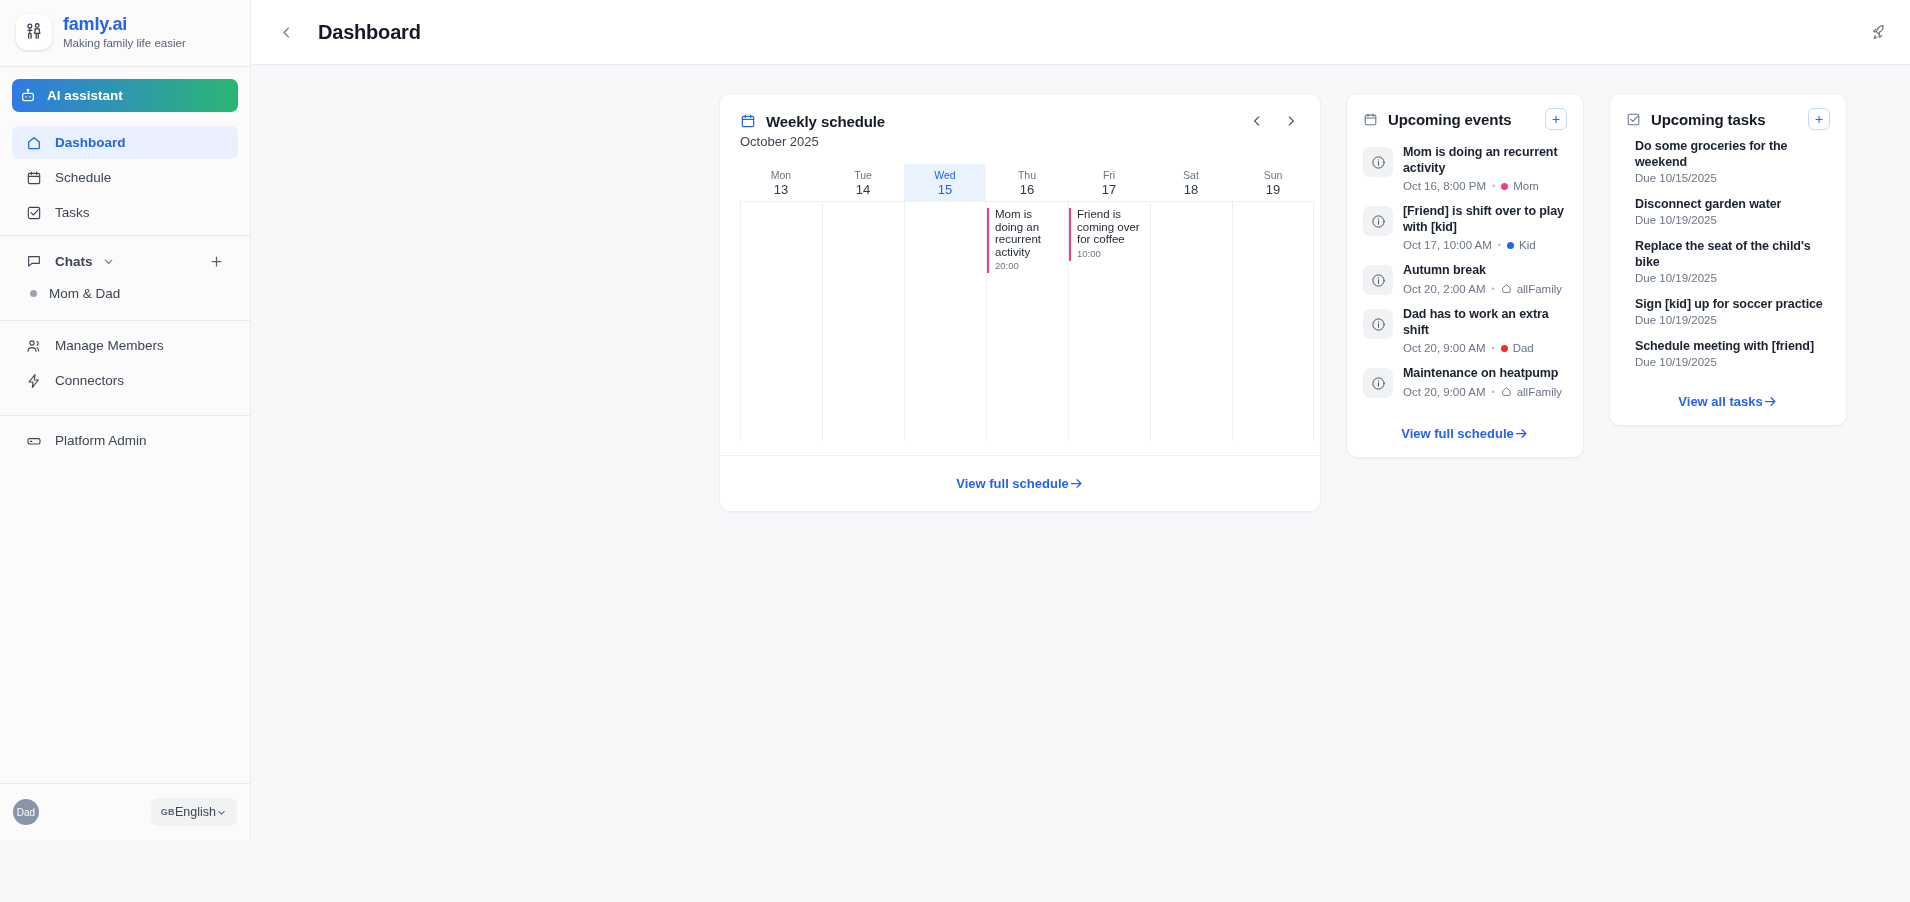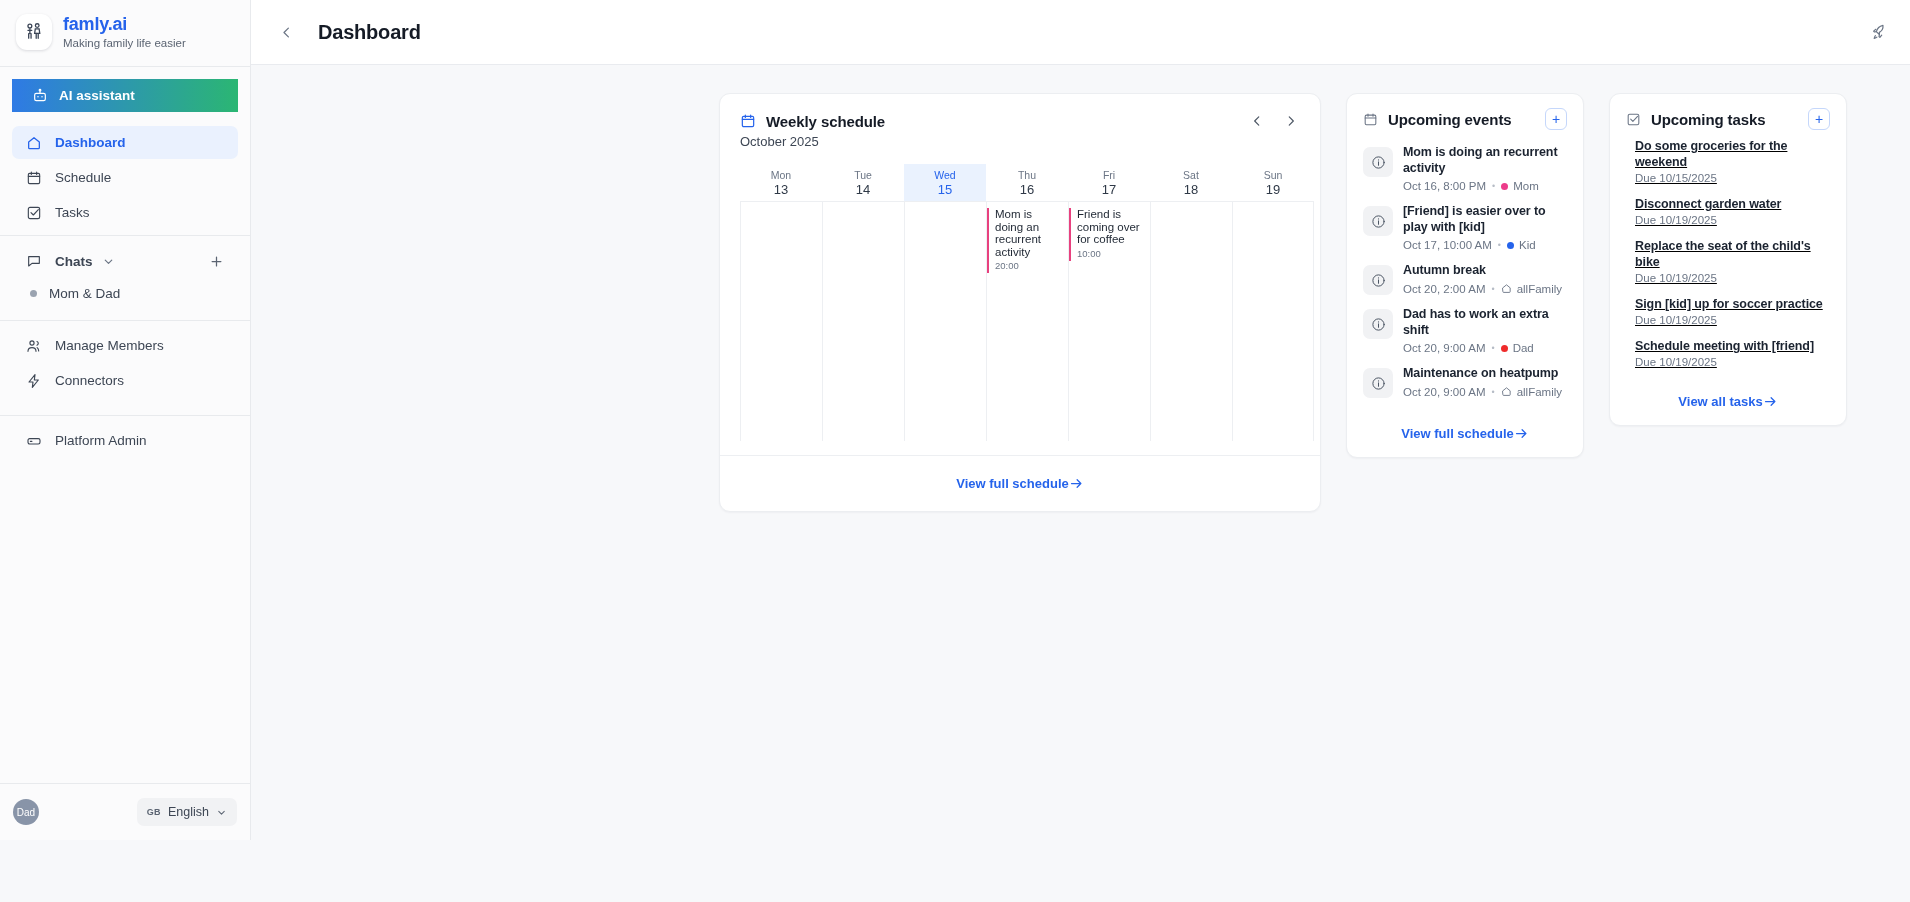--- a/index.html
+++ b/index.html
@@ -32,24 +32,24 @@
     display: flex; align-items: center; justify-content: center;
     flex: 0 0 36px;
   }
   .brand-text { display: flex; flex-direction: column; gap: 2px; }
   .brand-name { font-size: 18px; font-weight: 700; color: #2563eb; letter-spacing: -.2px; line-height: 20px; }
   .brand-tag { font-size: 11.5px; color: #5b6472; line-height: 14px; }
   .sb-div { height: 1px; background: #e8eaed; margin: 0; }
 
   .ai-btn {
     margin: 12px 12px 6px 12px;
-    height: 33px; border-radius: 0;
+    height: 33px; border-radius: 7px;
     background: linear-gradient(90deg, #2f7ae5 0%, #2bb673 100%);
     display: flex; align-items: center; gap: 11px;
-    padding-left: 20px;
+    padding-left: 8px;
     color: #ffffff; font-size: 13.5px; font-weight: 700;
     cursor: pointer; border: none;
   }
 
   .nav-section { padding: 8px 12px 6px 12px; display: flex; flex-direction: column; gap: 2px; }
   .nav-item {
     display: flex; align-items: center; gap: 13px;
     height: 33px; border-radius: 7px; padding-left: 14px;
     font-size: 13.5px; color: #3d4654; cursor: pointer;
   }
@@ -76,21 +76,21 @@
     height: 57px; display: flex; align-items: center;
     padding: 0 13px; gap: 10px;
   }
   .avatar {
     width: 26px; height: 26px; border-radius: 50%;
     background: #8894a8; color: #fff; font-size: 10px;
     display: flex; align-items: center; justify-content: center;
     flex: 0 0 26px; font-weight: 400;
   }
   .lang {
-    margin-left: auto; display: flex; align-items: center; gap: 7px;
+    margin-left: auto; display: flex; align-items: center; 
     height: 28px; padding: 0 10px; border-radius: 7px;
     background: #f1f2f4; font-size: 12.5px; color: #3d4654; cursor: pointer;
   }
   .lang .gb { font-size: 9px; font-weight: 700; color: #5b6472; letter-spacing: .4px; }
 
   
   .main { flex: 1 1 auto; display: flex; flex-direction: column; min-width: 0; }
   .topbar {
     height: 65px; background: #ffffff; border-bottom: 1px solid #e9ebef;
     display: flex; align-items: center; padding: 0 22px 0 24px; gap: 20px;
@@ -162,21 +162,21 @@
     flex: 0 0 30px; color: #4b5563; margin-top: 2px;
   }
   .ev-main { min-width: 0; }
   .ev-title { font-size: 12.5px; font-weight: 700; color: #1b2330; line-height: 15.5px; letter-spacing: -.1px; }
   .ev-meta { margin-top: 4px; display: flex; align-items: center; gap: 6px; font-size: 11.5px; color: #6b7585; }
   .ev-sep { color: #b6bcc6; font-size: 9px; }
   .dot { width: 7px; height: 7px; border-radius: 50%; flex: 0 0 7px; }
   .ev-owner { display: flex; align-items: center; gap: 5px; }
 
   .tasks-list { margin-top: 8px; display: flex; flex-direction: column; gap: 12px; padding-left: 9px; }
-  .task-row { cursor: pointer; text-decoration: underline; }
+  .task-row { cursor: pointer; }
   .task-title { font-size: 12.5px; font-weight: 700; color: #1b2330; line-height: 16px; letter-spacing: -.1px; }
   .task-due { font-size: 11.5px; color: #6b7585; margin-top: 2px; }
 
   .card-link-foot { margin-top: 22px; display: flex; justify-content: center; }
   .tasks-link-foot { margin-top: 26px; display: flex; justify-content: center; }
   svg { display: block; }
 </style>
 </head>
 <body>
 
@@ -483,21 +483,21 @@
 
             <div class="ev-row">
               <span class="ev-icon">
                 <svg width="15" height="15" viewBox="0 0 24 24" fill="none" stroke="#4b5563" stroke-width="1.6" stroke-linecap="round">
                     <circle cx="12" cy="12" r="9"></circle>
                     <path d="M12 11v5.5"></path>
                     <circle cx="12" cy="7.8" r=".9" fill="#4b5563" stroke="none"></circle>
                   </svg>
               </span>
               <div class="ev-main">
-                <div class="ev-title">[Friend] is easier over to play with [kid]</div>
+                <div class="ev-title">[Friend] is shift over to play with [kid]</div>
                 <div class="ev-meta">
                   <span>Oct 17, 10:00 AM</span>
                   <span class="ev-sep">•</span>
                   <span class="ev-owner">
                     <span class="dot" style="background:#2563eb"></span>
                     <span>Kid</span>
                   </span>
                 </div>
               </div>
             </div>

